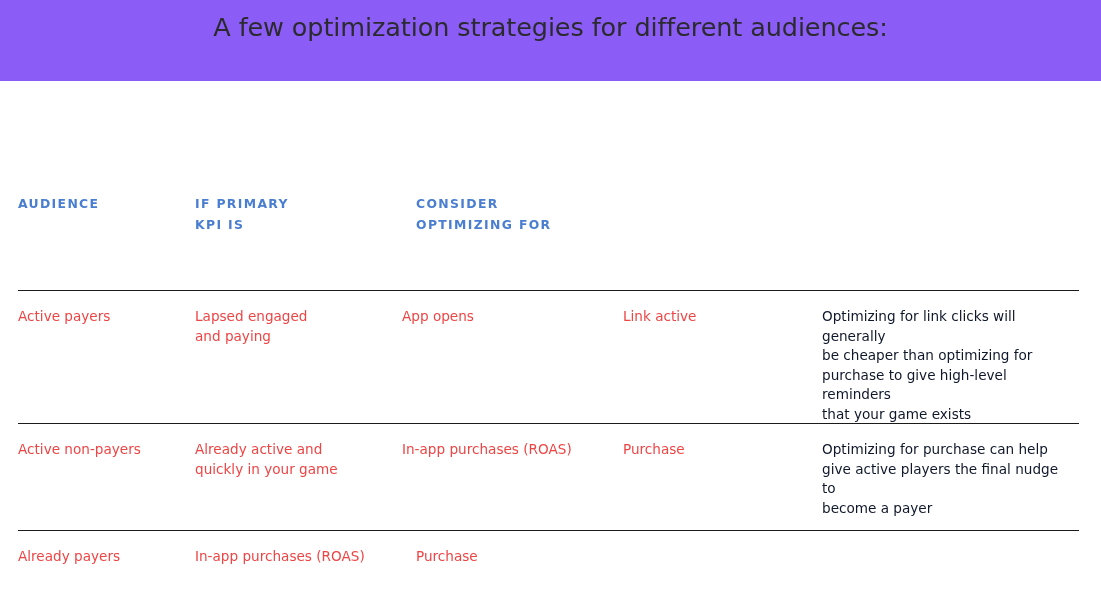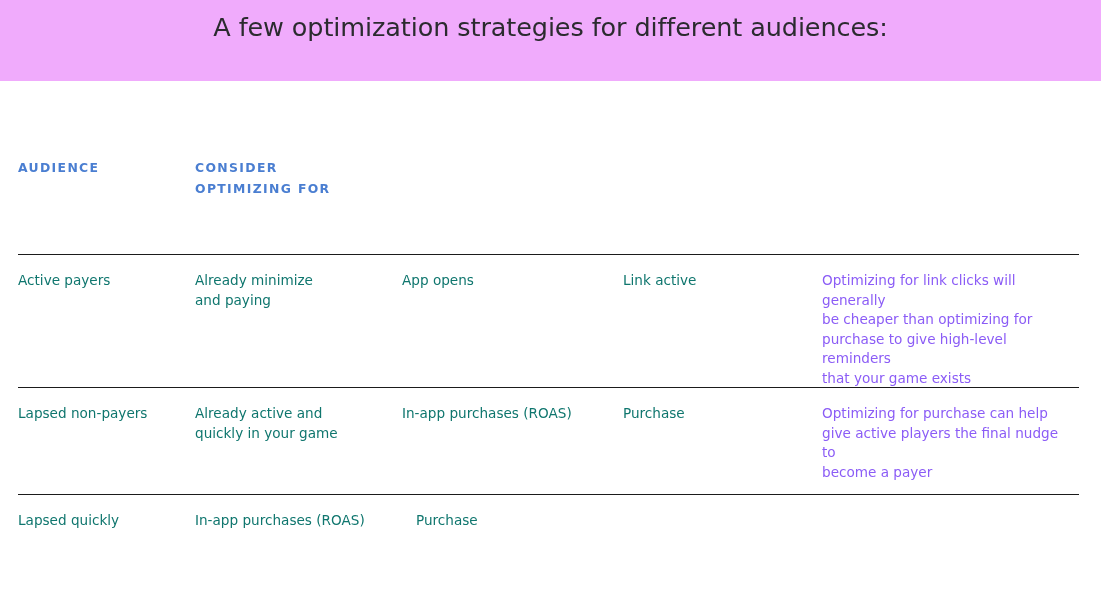--- a/index.html
+++ b/index.html
@@ -15,21 +15,21 @@
     position: relative;
   }
 
   
   .title-banner {
     position: absolute;
     left: 0;
     top: 0;
     width: 1101px;
     height: 81px;
-    background: #f0abfc;
+    background: #8b5cf6;
     box-sizing: border-box;
     padding-left: 12px;
   }
   .title-text {
     position: absolute;
     left: 0;
     top: 12px;
     width: 1101px;
     text-align: center;
     font-size: 25.5px;
@@ -61,20 +61,21 @@
   .c1 { width: 177px; }
   .c2 { width: 207px; }
   .c3 { width: 221px; }
   .c4 { width: 199px; }
   .c5 { width: 257px; }
 
   
   .head-row {
     height: 96px;
     padding-top: 77px;
+    margin-top: 36px;
   }
   .head-cell {
     color: #4a7ed1;
     font-size: 12.4px;
     font-weight: 700;
     letter-spacing: 1.35px;
     line-height: 20.5px;
     text-transform: uppercase;
     white-space: pre-line;
   }
@@ -89,80 +90,82 @@
   
   .body-row {
     padding-top: 16px;
   }
   .r1 { height: 116px; }
   .r2 { height: 90px; }
   .r3 { height: 120px; }
   .r4 { height: 109px; }
 
   .cell {
-    color: #0f766e;
+    color: #ef4444;
     font-size: 13.6px;
     font-weight: 400;
     line-height: 19.6px;
     white-space: pre-line;
   }
   .cell-wide {
-    color: #8b5cf6;
+    color: #0f172a;
     font-size: 13.6px;
     font-weight: 400;
     line-height: 19.6px;
     white-space: pre-line;
   }
 </style>
 </head>
 <body>
 
 <div class="title-banner">
   <div class="title-text">A few optimization strategies for different audiences:</div>
 </div>
 
 <div class="table-wrap">
 
   <div class="row head-row">
     <div class="col c1 head-cell">AUDIENCE</div>
+    <div class="col c3 head-cell">IF PRIMARY
+KPI IS</div>
     <div class="col c4 head-cell">CONSIDER
 OPTIMIZING FOR</div>
   </div>
 
   <div class="divider"></div>
 
   <div class="row body-row r1">
     <div class="col c1 cell">Active payers</div>
-    <div class="col c2 cell">Already minimize
+    <div class="col c2 cell">Lapsed engaged
 and paying</div>
     <div class="col c3 cell">App opens</div>
     <div class="col c4 cell">Link active</div>
     <div class="col c5 cell-wide">Optimizing  for link clicks will generally
 be cheaper than optimizing for
 purchase to give high-level reminders
 that your game exists</div>
   </div>
 
   <div class="divider"></div>
 
   <div class="row body-row r2">
-    <div class="col c1 cell">Lapsed non-payers</div>
+    <div class="col c1 cell">Active non-payers</div>
     <div class="col c2 cell">Already active and
 quickly in your game</div>
     <div class="col c3 cell">In-app purchases (ROAS)</div>
     <div class="col c4 cell">Purchase</div>
     <div class="col c5 cell-wide">Optimizing for purchase can help
 give active players the final nudge to
 become a payer</div>
   </div>
 
   <div class="divider"></div>
 
   <div class="row body-row r3">
-    <div class="col c1 cell">Lapsed quickly</div>
+    <div class="col c1 cell">Already payers</div>
     <div class="col c3 cell">In-app purchases (ROAS)</div>
     <div class="col c4 cell">Purchase</div>
   </div>
 
   <div class="divider"></div>
 
   <div class="row body-row r4">
     
     
     

